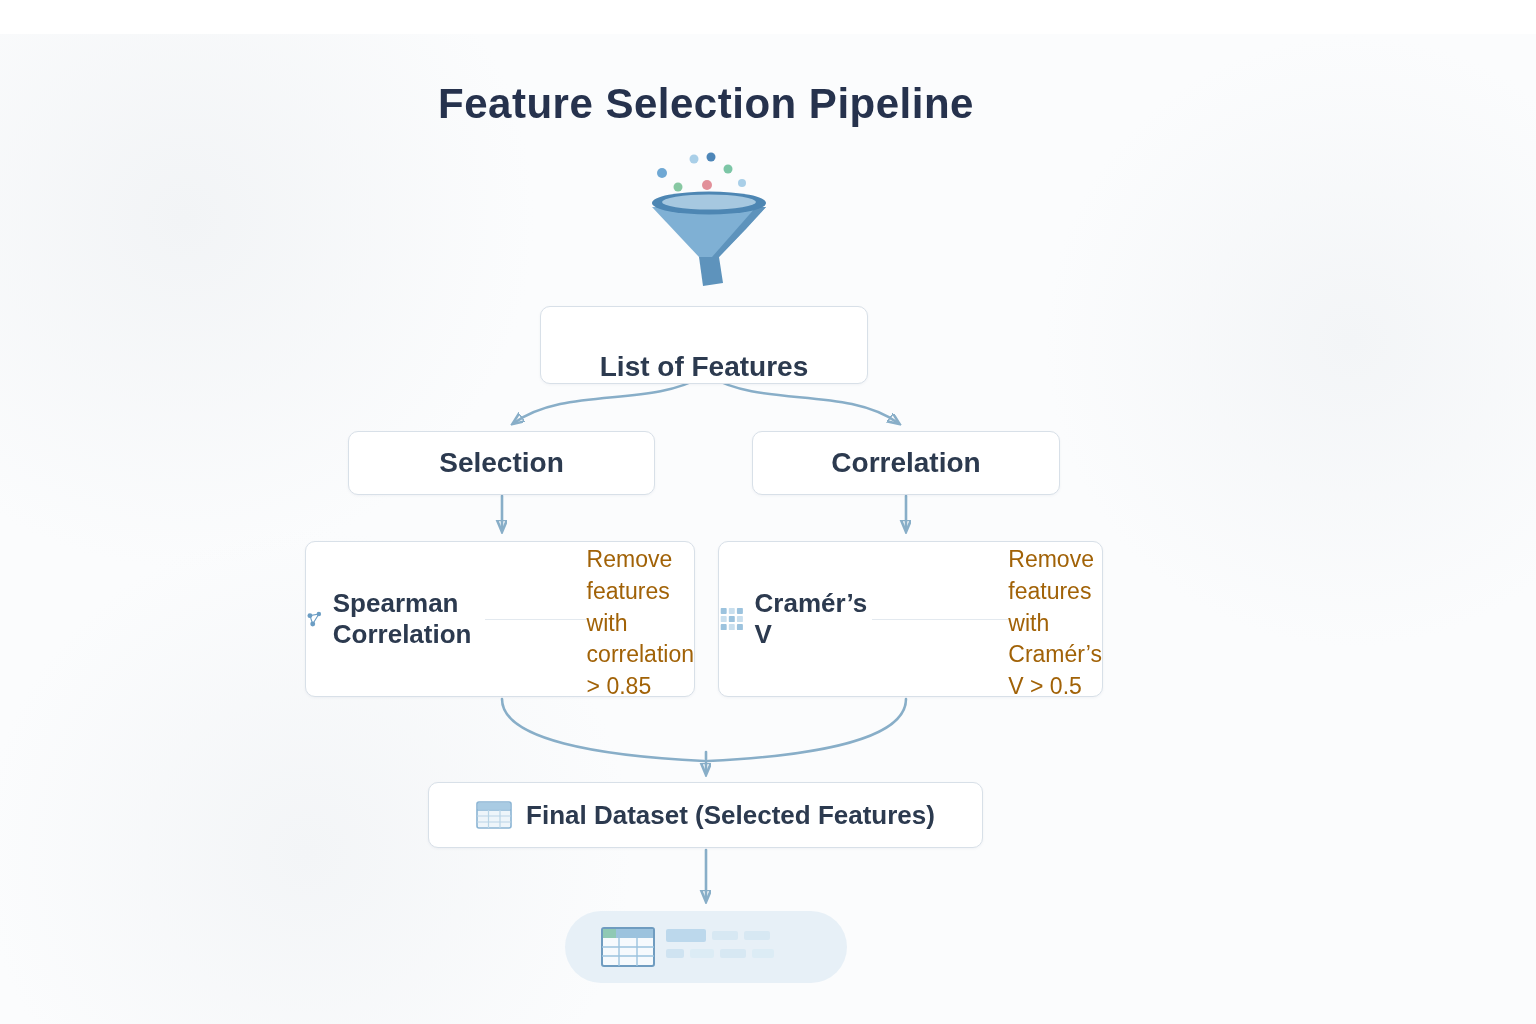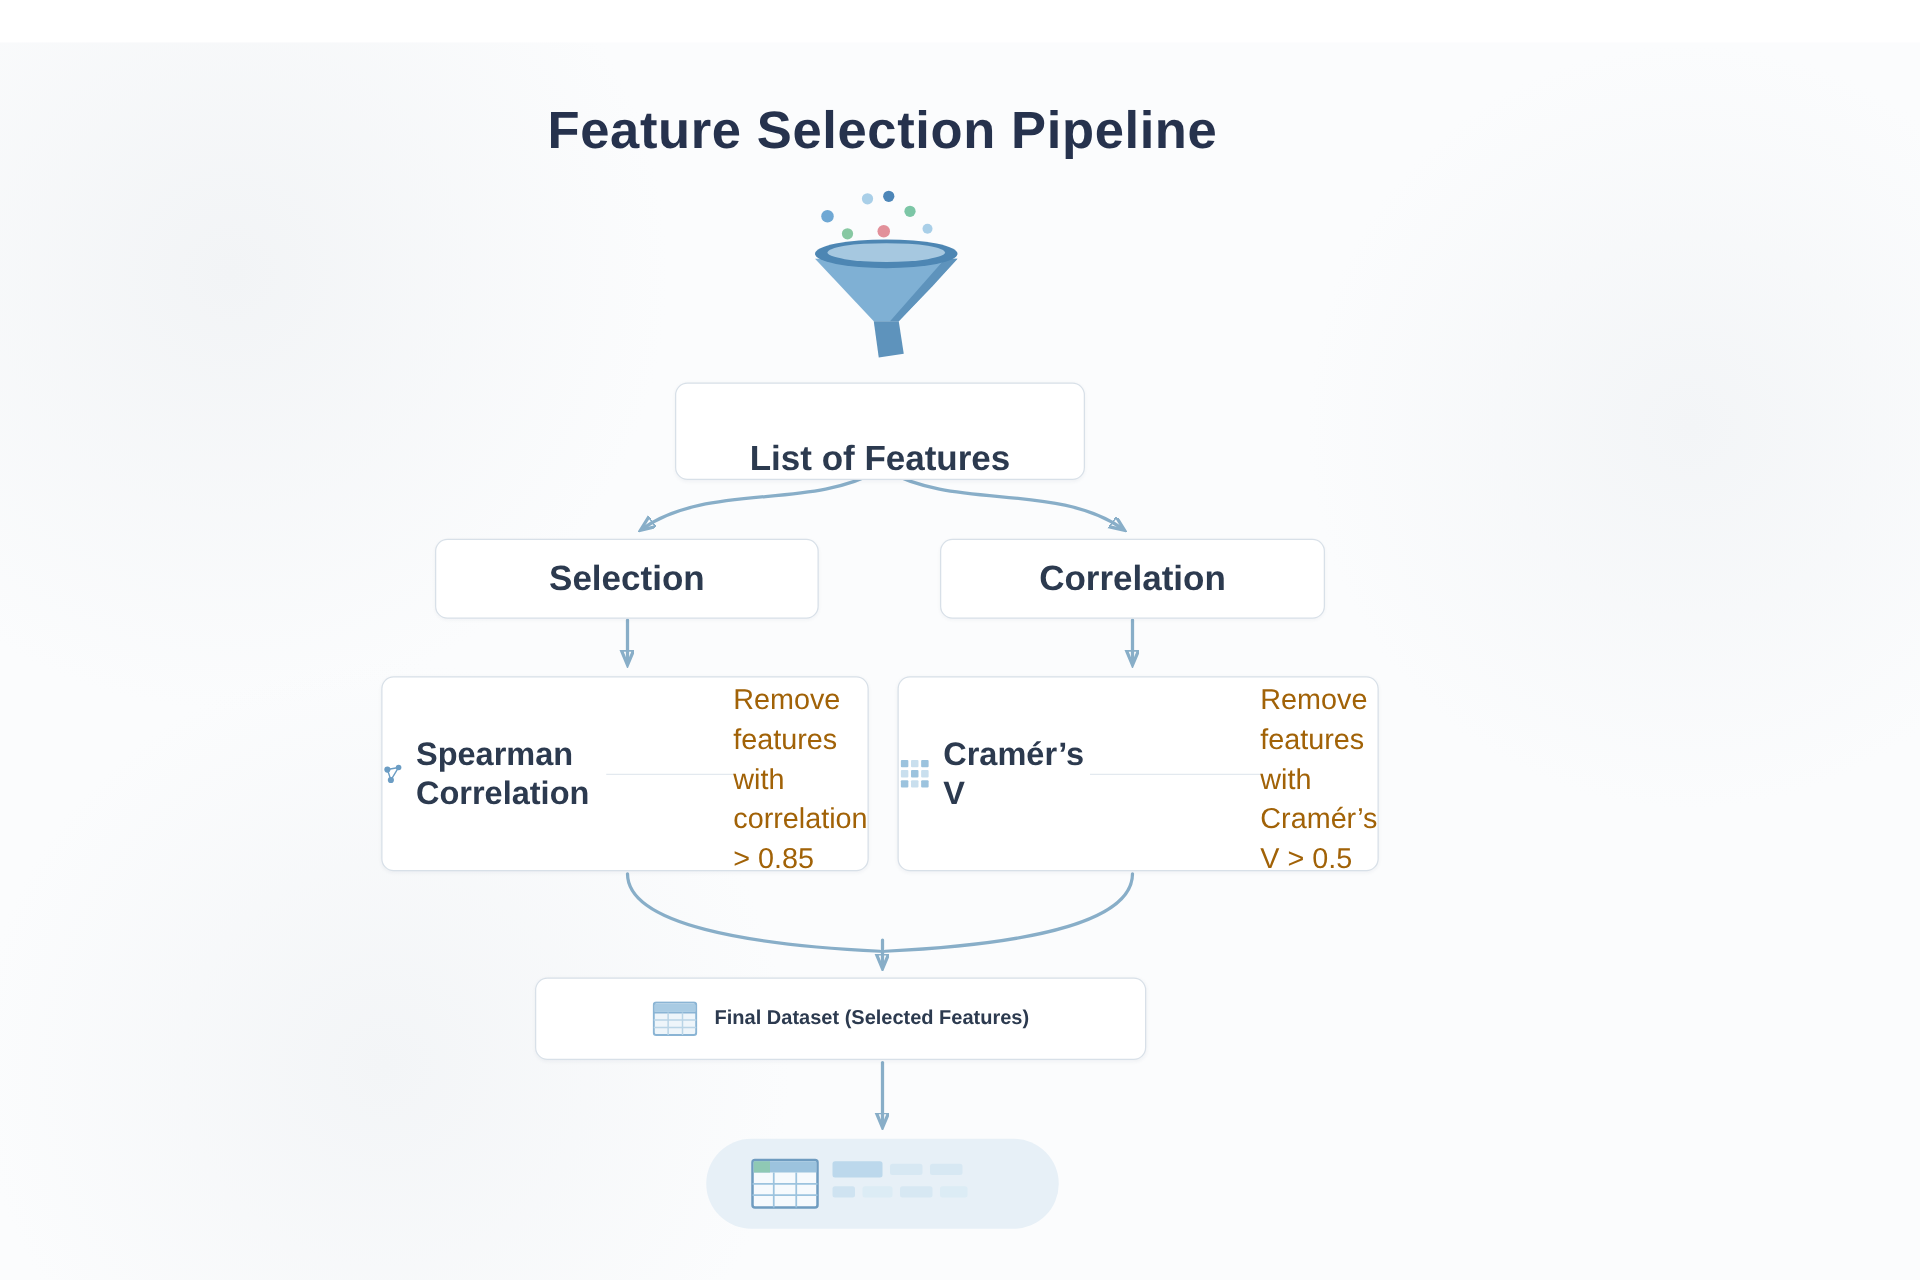--- a/index.html
+++ b/index.html
@@ -46,21 +46,21 @@
 
   .process-header {
     height:64px; width:100%; display:flex; align-items:center; justify-content:center; gap:10px;
     font-size:26px; font-weight:600; color:#2c3a4f;
   }
   .divider { width:calc(100% - 36px); border-top:1px solid #e3e9ef; }
   .process-body {
     padding-top:9px; text-align:left; font-size:23px; line-height:1.38; color:#a16207;
   }
 
-  #box-final { left:428px; top:748px; width:489px; height:66px; gap:14px; font-size:16px; font-weight:600; }
+  #box-final { left:428px; top:748px; width:555px; height:66px; gap:14px; font-size:26px; font-weight:600; }
 
   .pill {
     position:absolute; z-index:2; left:565px; top:877px; width:282px; height:72px;
     border-radius:36px; background:#e7f0f7;
     display:flex; align-items:center; justify-content:center;
   }
 </style>
 </head>
 <body>
 

